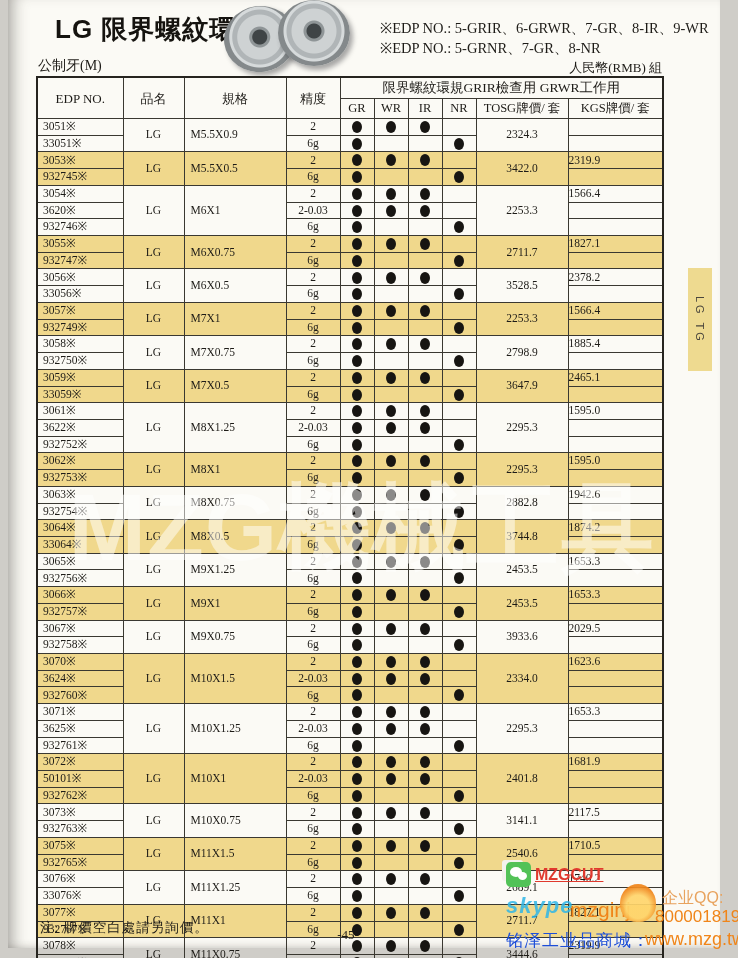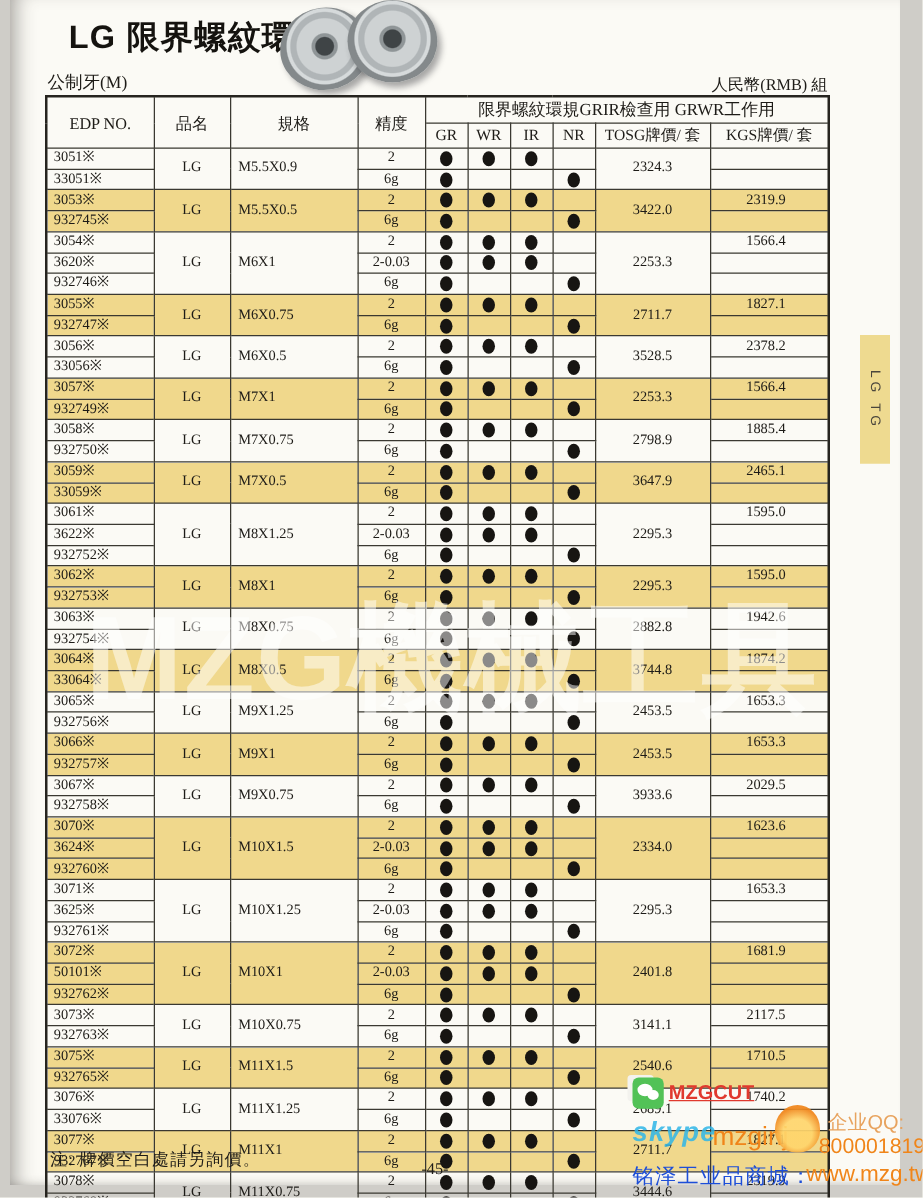--- a/index.html
+++ b/index.html
@@ -39,21 +39,21 @@
   th,td{border:1px solid #3a3831;overflow:hidden;white-space:nowrap;}
   thead th{font-weight:normal;height:18px;font-size:13px;line-height:1;background:#fbfaf5;}
   thead th.grouphead{font-size:13.5px;}
   thead th.sub{font-size:12.5px;height:17px;}
   thead{border-bottom:1.5px solid #26241f;}
   tbody td{height:15.73px;font-size:11.5px;line-height:1;text-align:center;vertical-align:middle;padding:0;}
   tr.hl td{background:var(--hl);}
   tr.gs td{border-top:1.6px solid #201e19;}
   td.edp{text-align:left;padding-left:5px;}
   td.spec{text-align:left;padding-left:6px;}
-  td.kgs{text-align:center;padding-right:5px;}
+  td.kgs{text-align:left;padding-right:5px;}
   td.tosg{font-size:11.5px;}
   .dot{display:inline-block;width:10px;height:12px;border-radius:50%;background:#171512;vertical-align:middle;}
   
   .foot-note{position:absolute;left:32px;top:919px;font-size:13.5px;letter-spacing:1px;}
   .page-num{position:absolute;left:300px;top:927px;width:80px;text-align:center;font-size:13px;}
   
   .side-tab{
     position:absolute;left:688px;top:268px;width:24px;height:103px;background:var(--tab);
     display:flex;align-items:center;justify-content:center;
     writing-mode:vertical-rl;font-family:"Liberation Sans",sans-serif;
@@ -91,20 +91,24 @@
 
 <div class="page">
 
   <div class="title">LG 限界螺紋環規</div>
 
   <div class="rings">
     <div class="ring ring1"></div>
     <div class="ring ring2"></div>
   </div>
 
+  <div class="notes">
+    <div>※EDP NO.:  5-GRIR、6-GRWR、7-GR、8-IR、9-WR</div>
+    <div>※EDP NO.:  5-GRNR、7-GR、8-NR</div>
+  </div>
 
   <div class="subhead-left">公制牙(M)</div>
   <div class="subhead-right">人民幣(RMB) 組</div>
 
   <div class="tablewrap">
     <table>
       <colgroup>
         <col style="width:86px">
           <col style="width:61px">
           <col style="width:102px">

